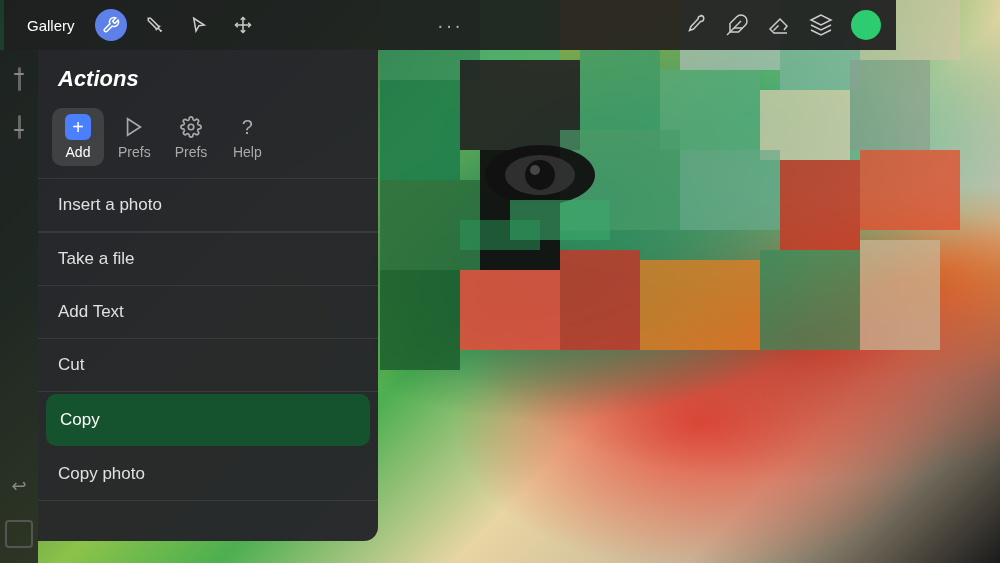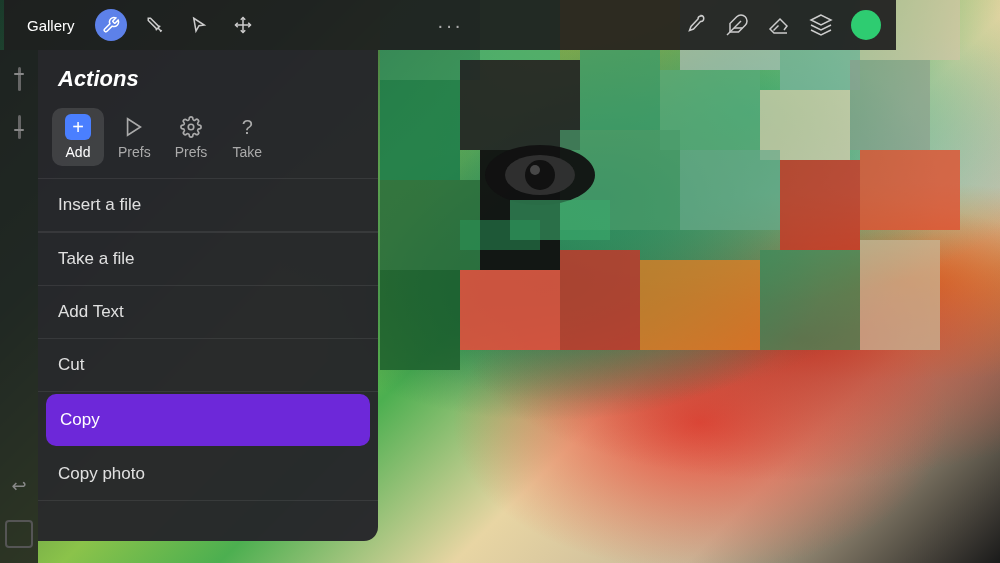--- a/index.html
+++ b/index.html
@@ -243,21 +243,21 @@
     .menu-item {
       padding: 16px 20px;
       color: #e0e0e0;
       font-size: 17px;
       cursor: pointer;
       display: flex;
       align-items: center;
     }
 
     .menu-item.highlighted {
-      background: #6d28d9;
+      background: #14532d;
       color: #fff;
       border-radius: 10px;
       margin: 2px 8px;
       padding: 16px 14px;
     }
   </style>
 </head>
 <body>
 
 <div id="canvas-bg"></div>
@@ -409,28 +409,28 @@
       <div class="tab-icon">
         <svg width="22" height="22" viewBox="0 0 24 24" fill="none" stroke="#aaa" stroke-width="1.8">
           <circle cx="12" cy="12" r="3"></circle>
           <path d="M19.4 15a1.65 1.65 0 0 0 .33 1.82l.06.06a2 2 0 0 1-2.83 2.83l-.06-.06a1.65 1.65 0 0 0-1.82-.33 1.65 1.65 0 0 0-1 1.51V21a2 2 0 0 1-4 0v-.09A1.65 1.65 0 0 0 9 19.4a1.65 1.65 0 0 0-1.82.33l-.06.06a2 2 0 0 1-2.83-2.83l.06-.06A1.65 1.65 0 0 0 4.68 15a1.65 1.65 0 0 0-1.51-1H3a2 2 0 0 1 0-4h.09A1.65 1.65 0 0 0 4.6 9a1.65 1.65 0 0 0-.33-1.82l-.06-.06a2 2 0 0 1 2.83-2.83l.06.06A1.65 1.65 0 0 0 9 4.68a1.65 1.65 0 0 0 1-1.51V3a2 2 0 0 1 4 0v.09a1.65 1.65 0 0 0 1 1.51 1.65 1.65 0 0 0 1.82-.33l.06-.06a2 2 0 0 1 2.83 2.83l-.06.06A1.65 1.65 0 0 0 19.4 9a1.65 1.65 0 0 0 1.51 1H21a2 2 0 0 1 0 4h-.09a1.65 1.65 0 0 0-1.51 1z"></path>
         </svg>
       </div>
       <span class="tab-label">Prefs</span>
     </div>
     <div class="tab-item">
       <div class="tab-icon" style="color:#aaa; font-size:20px; font-weight:300;">?</div>
-      <span class="tab-label">Take</span>
-    </div>
-  </div>
-
-  <div class="menu-divider"></div>
-
-  <div class="menu-item">
-    <span>Insert a file</span>
+      <span class="tab-label">Help</span>
+    </div>
+  </div>
+
+  <div class="menu-divider"></div>
+
+  <div class="menu-item">
+    <span>Insert a photo</span>
   </div>
   <div class="menu-divider"></div>
   <div class="menu-divider"></div>
   <div class="menu-item">
     <span>Take a file</span>
   </div>
   <div class="menu-divider"></div>
   <div class="menu-item">
     <span>Add Text</span>
   </div>

